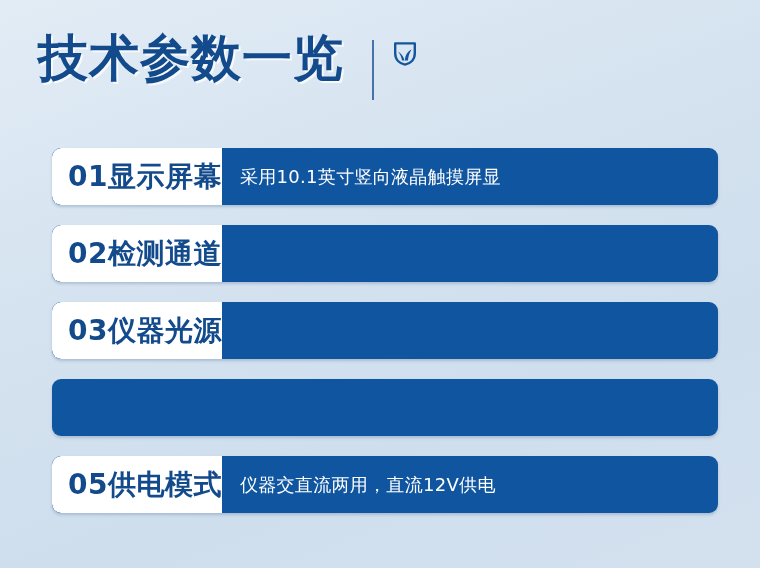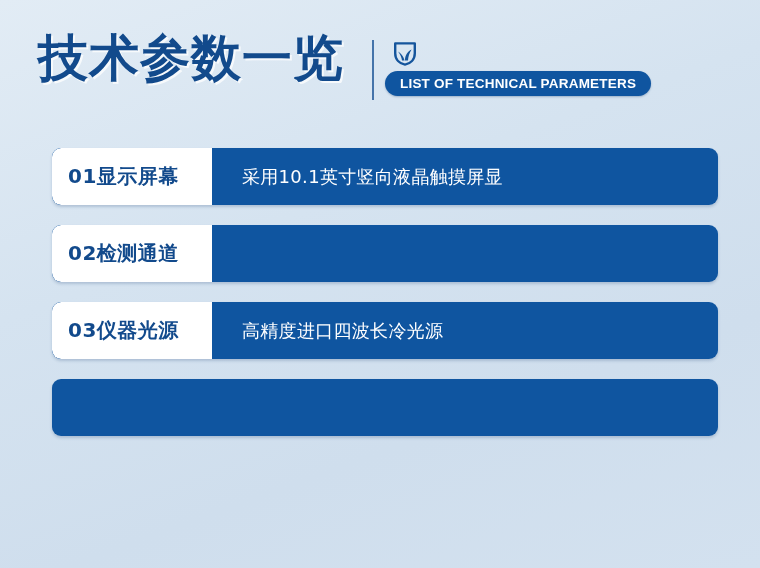--- a/index.html
+++ b/index.html
@@ -96,31 +96,31 @@
     flex: 0 0 160px;
     background: #ffffff;
     border-radius: 9px 0 0 9px;
     display: flex;
     align-items: center;
     padding-left: 16px;
     box-sizing: border-box;
   }
   .row-label-text {
     font-family: "DejaVu Sans", "Liberation Sans", sans-serif;
-    font-size: 20px;
+    font-size: 28px;
     font-weight: 700;
     color: #124a8c;
     letter-spacing: 0.5px;
     white-space: nowrap;
   }
   .row-value {
     flex: 1 1 auto;
     display: flex;
     align-items: center;
-    padding-left: 30px;
+    padding-left: 18px;
     padding-right: 12px;
     box-sizing: border-box;
   }
   .row-value-text {
     font-family: "DejaVu Sans", "Liberation Sans", sans-serif;
     font-size: 18px;
     font-weight: 500;
     color: #ffffff;
     letter-spacing: 0.3px;
     white-space: nowrap;
@@ -143,21 +143,20 @@
     <div class="title-divider"></div>
 
     <span class="leaf-icon">
       <svg width="26" height="26" viewBox="0 0 26 26" xmlns="http://www.w3.org/2000/svg">
         <path d="M3.2 2.4 H22.8 V12.2 C22.8 18.6 18.4 22.6 13 23.6 C7.6 22.6 3.2 18.6 3.2 12.2 Z" fill="none" stroke="#15559c" stroke-width="2.4" stroke-linejoin="round"></path>
         <path d="M13 19.4 C13 14.2 15.6 10.6 19.6 8.6 C17.2 12.4 16.2 15.8 16.0 19.4 Z" fill="#15559c"></path>
         <path d="M12.6 19.6 C11.4 15.2 8.9 12.2 6.0 10.6 C8.4 13.8 9.6 16.6 10.0 19.6 Z" fill="#15559c"></path>
       </svg>
     </span>
 
-    <div class="badge">LIST OF TECHNICAL PARAMETERS</div>
   </div>
 
   <div class="rows">
 
     <div class="row r0">
       <div class="row-label">
         <span class="row-label-text">01显示屏幕</span>
       </div>
       <div class="row-value">
         <span class="row-value-text">采用10.1英寸竖向液晶触摸屏显</span>
@@ -167,23 +166,28 @@
     <div class="row r1">
       <div class="row-label">
         <span class="row-label-text">02检测通道</span>
       </div>
     </div>
 
     <div class="row r2">
       <div class="row-label">
         <span class="row-label-text">03仪器光源</span>
       </div>
-      <div class="row-value">
-        <span class="row-value-text">高精度进口四波长冷光源</span>
-      </div>
     </div>
 
     <div class="row r3">
     </div>
 
+    <div class="row r4">
+      <div class="row-label">
+        <span class="row-label-text">05供电模式</span>
+      </div>
+      <div class="row-value">
+        <span class="row-value-text">仪器交直流两用，直流12V供电</span>
+      </div>
+    </div>
 
   </div>
 </div>
 
 </body></html>

